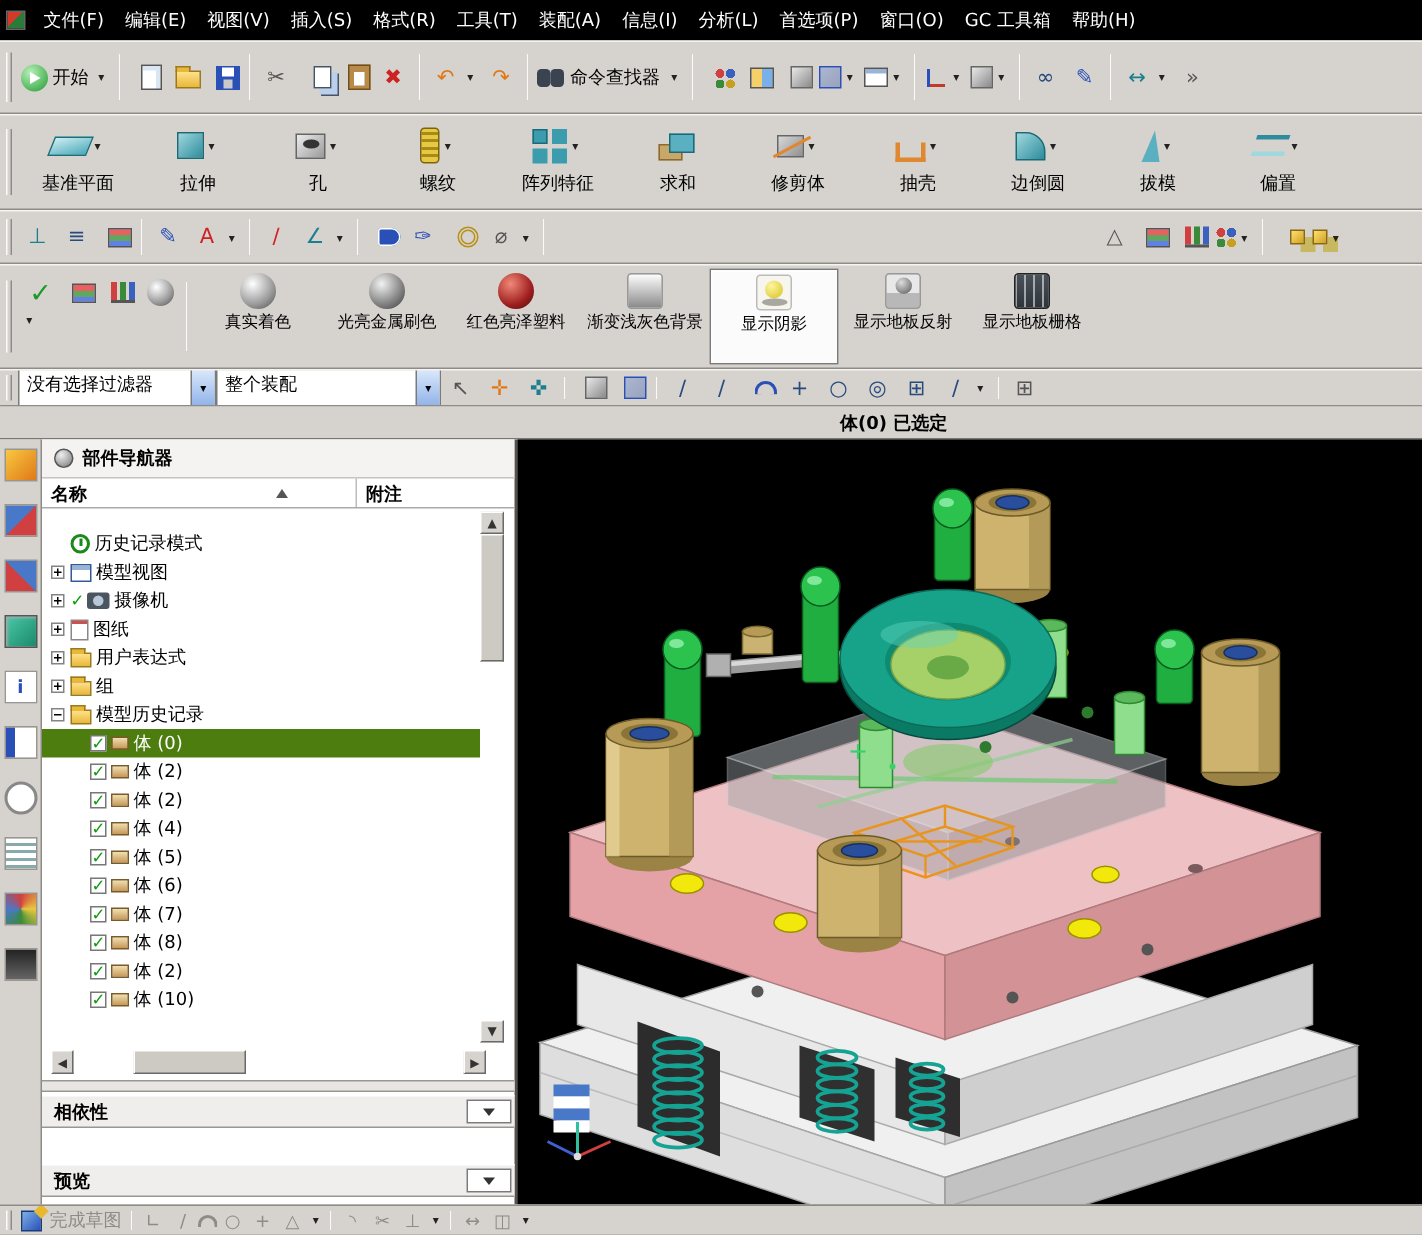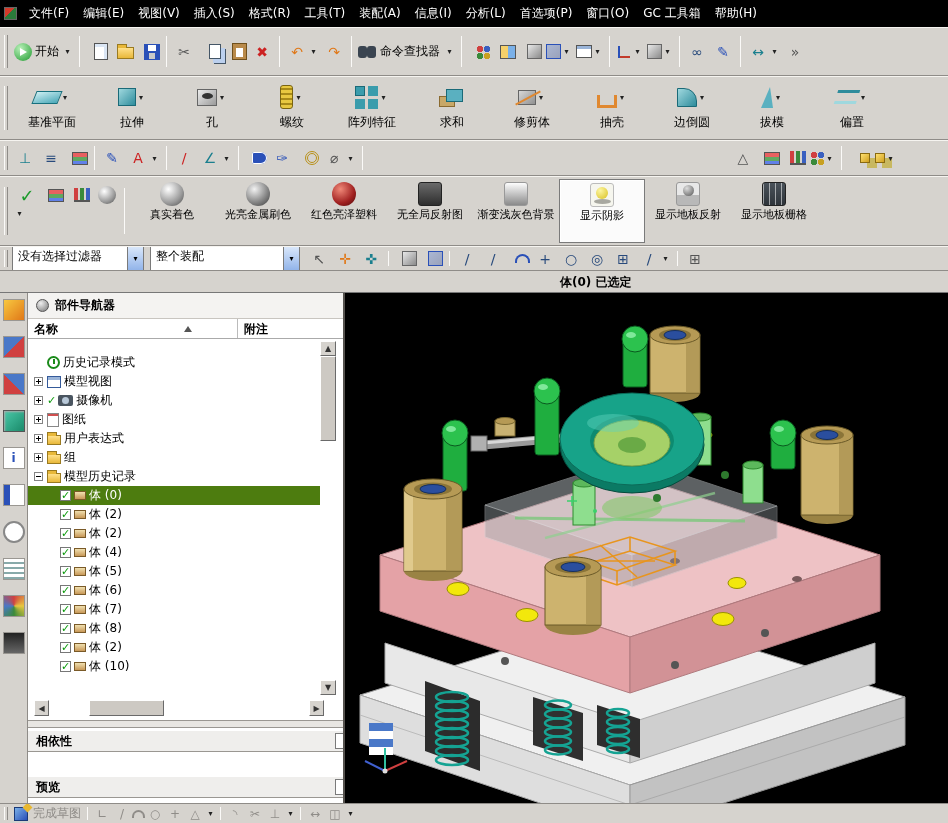--- a/index.html
+++ b/index.html
@@ -82,21 +82,21 @@
 .rs3{background:radial-gradient(circle at 35% 30%,#f08878,#a02020 60%,#4a0808)}
 .rs4{border-radius:3px;background:linear-gradient(#6a6a6a,#2e2e2e);border:1px solid #222}
 .rs5{border-radius:3px;background:linear-gradient(#fdfdfd,#8a8a8a);border:1px solid #999}
 .rs6{border-radius:3px;background:#f6f6ee;border:1px solid #bbb;position:relative}
 .rs6::before{content:"";position:absolute;left:5px;top:3px;width:12px;height:12px;border-radius:50%;background:radial-gradient(circle at 35% 30%,#fdf6a0,#d8c020)}
 .rs6::after{content:"";position:absolute;left:3px;bottom:2px;width:17px;height:5px;border-radius:50%;background:#a8a8a0}
 .rs7{border-radius:3px;background:linear-gradient(#e8e8e8 55%,#b8b8b8 55%);border:1px solid #999;position:relative}
 .rs7::before{content:"";position:absolute;left:6px;top:2px;width:11px;height:11px;border-radius:50%;background:radial-gradient(circle at 35% 30%,#ddd,#555)}
 .rs8{border-radius:3px;background:linear-gradient(#4a525a,#2e343a),repeating-linear-gradient(90deg,#888 0 1px,transparent 1px 6px);border:1px solid #222;background-blend-mode:screen}
 
-.combo{display:flex;height:28px;background:#fff;border:1px solid #7a7a7a;align-items:stretch;margin-right:6px}
+.combo{display:flex;height:28px;background:#fff;border:1px solid #7a7a7a;align-items:stretch;}
 .combo .txt{padding:2px 5px;white-space:nowrap;overflow:hidden}
 .combo .cdd{width:16px;background:linear-gradient(#dce9fb,#8cb0e8);border-left:1px solid #7a7a7a;display:flex;align-items:center;justify-content:center;font-size:8px}
 
 #statusmsg{position:absolute;left:560px;top:3px;font-weight:bold}
 
 #main{position:absolute;left:0;top:293px;width:948px;height:510px;background:#d6d3ce}
 #strip{position:absolute;left:0;top:0;width:28px;height:510px;border-right:1px solid #8f8c88;background:#d6d3ce;display:flex;flex-direction:column;align-items:center;padding-top:6px;gap:15px}
 .strip-ic{width:22px;height:22px;border:1px solid #9a9792;display:flex;align-items:center;justify-content:center;font-size:12px}
 .strip-ic.pressed{background:#fff;border:1px solid #555;box-shadow:inset 1px 1px 2px #aaa}
 
@@ -132,21 +132,21 @@
 .sb-thumb{background:#cdc9c3;border:1px solid #fff;border-right-color:#6a6a6a;border-bottom-color:#6a6a6a}
 #vscroll{position:absolute;left:292px;top:48px;width:16px;height:354px}
 #vscroll .sb-btn{position:absolute;left:0;width:16px;height:15px}
 #vscroll .up{top:0}#vscroll .down{bottom:0}
 #vscroll .sb-thumb{position:absolute;left:0;top:15px;width:16px;height:85px}
 #hscroll{position:absolute;left:6px;top:407px;width:290px;height:16px}
 #hscroll .sb-btn{position:absolute;top:0;width:15px;height:16px}
 #hscroll .left{left:0}#hscroll .right{right:0}
 #hscroll .sb-thumb{position:absolute;left:55px;top:0;width:75px;height:16px}
 #nav-splitter{position:absolute;left:0;top:427px;width:317px;height:8px;border-top:1px solid #9a9792;border-bottom:1px solid #9a9792;background:#e8e6e2}
-.navsec{position:absolute;left:0;width:341px;height:22px;background:#efeeec;border-top:1px solid #fff;border-bottom:1px solid #9a9792;display:flex;align-items:center;justify-content:space-between;padding:0 4px 0 8px;font-weight:bold}
+.navsec{position:absolute;left:0;width:317px;height:22px;background:#efeeec;border-top:1px solid #fff;border-bottom:1px solid #9a9792;display:flex;align-items:center;justify-content:space-between;padding:0 4px 0 8px;font-weight:bold}
 .navsec .chev{width:30px;height:16px;background:#fff;border:1px solid #7a7a7a;display:flex;align-items:center;justify-content:center}
 .navsec .chev::after{content:"";width:0;height:0;border-left:4px solid transparent;border-right:4px solid transparent;border-top:5px solid #333}
 #sec1{top:437px}#sec2{top:460px}#sec3{top:483px}
 
 #viewport{position:absolute;left:345px;top:0;width:603px;height:510px;background:#000}
 
 #bottombar{position:absolute;left:0;top:803px;width:948px;height:20px;background:#d6d3ce;border-top:1px solid #8f8c88;display:flex;align-items:center;overflow:hidden}
 .bic{color:#8f8c88;font-size:12px;width:20px;text-align:center}
 .ic-sketchfin{width:14px;height:14px;background:linear-gradient(135deg,#7ab0e8,#2a50b8);border:1px solid #1a3a78;position:relative}
 .ic-sketchfin::after{content:"";position:absolute;right:-4px;top:-4px;width:7px;height:7px;background:#e8b830;transform:rotate(45deg)}
@@ -436,24 +436,20 @@
       <span class="rs rs1"></span>
       <span>真实着色</span>
     </div>
     <div class="rendb">
       <span class="rs rs2"></span>
       <span>光亮金属刷色</span>
     </div>
     <div class="rendb">
       <span class="rs rs3"></span>
       <span>红色亮泽塑料</span>
-    </div>
-    <div class="rendb">
-      <span class="rs rs4"></span>
-      <span>无全局反射图</span>
     </div>
     <div class="rendb">
       <span class="rs rs5"></span>
       <span>渐变浅灰色背景</span>
     </div>
     <div class="rendb sel">
       <span class="rs rs6"></span>
       <span>显示阴影</span>
     </div>
     <div class="rendb">

